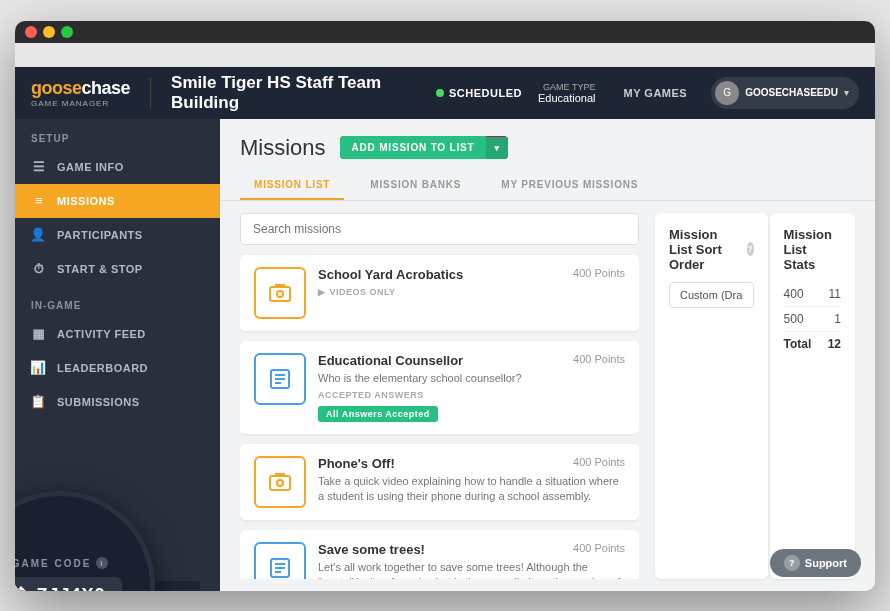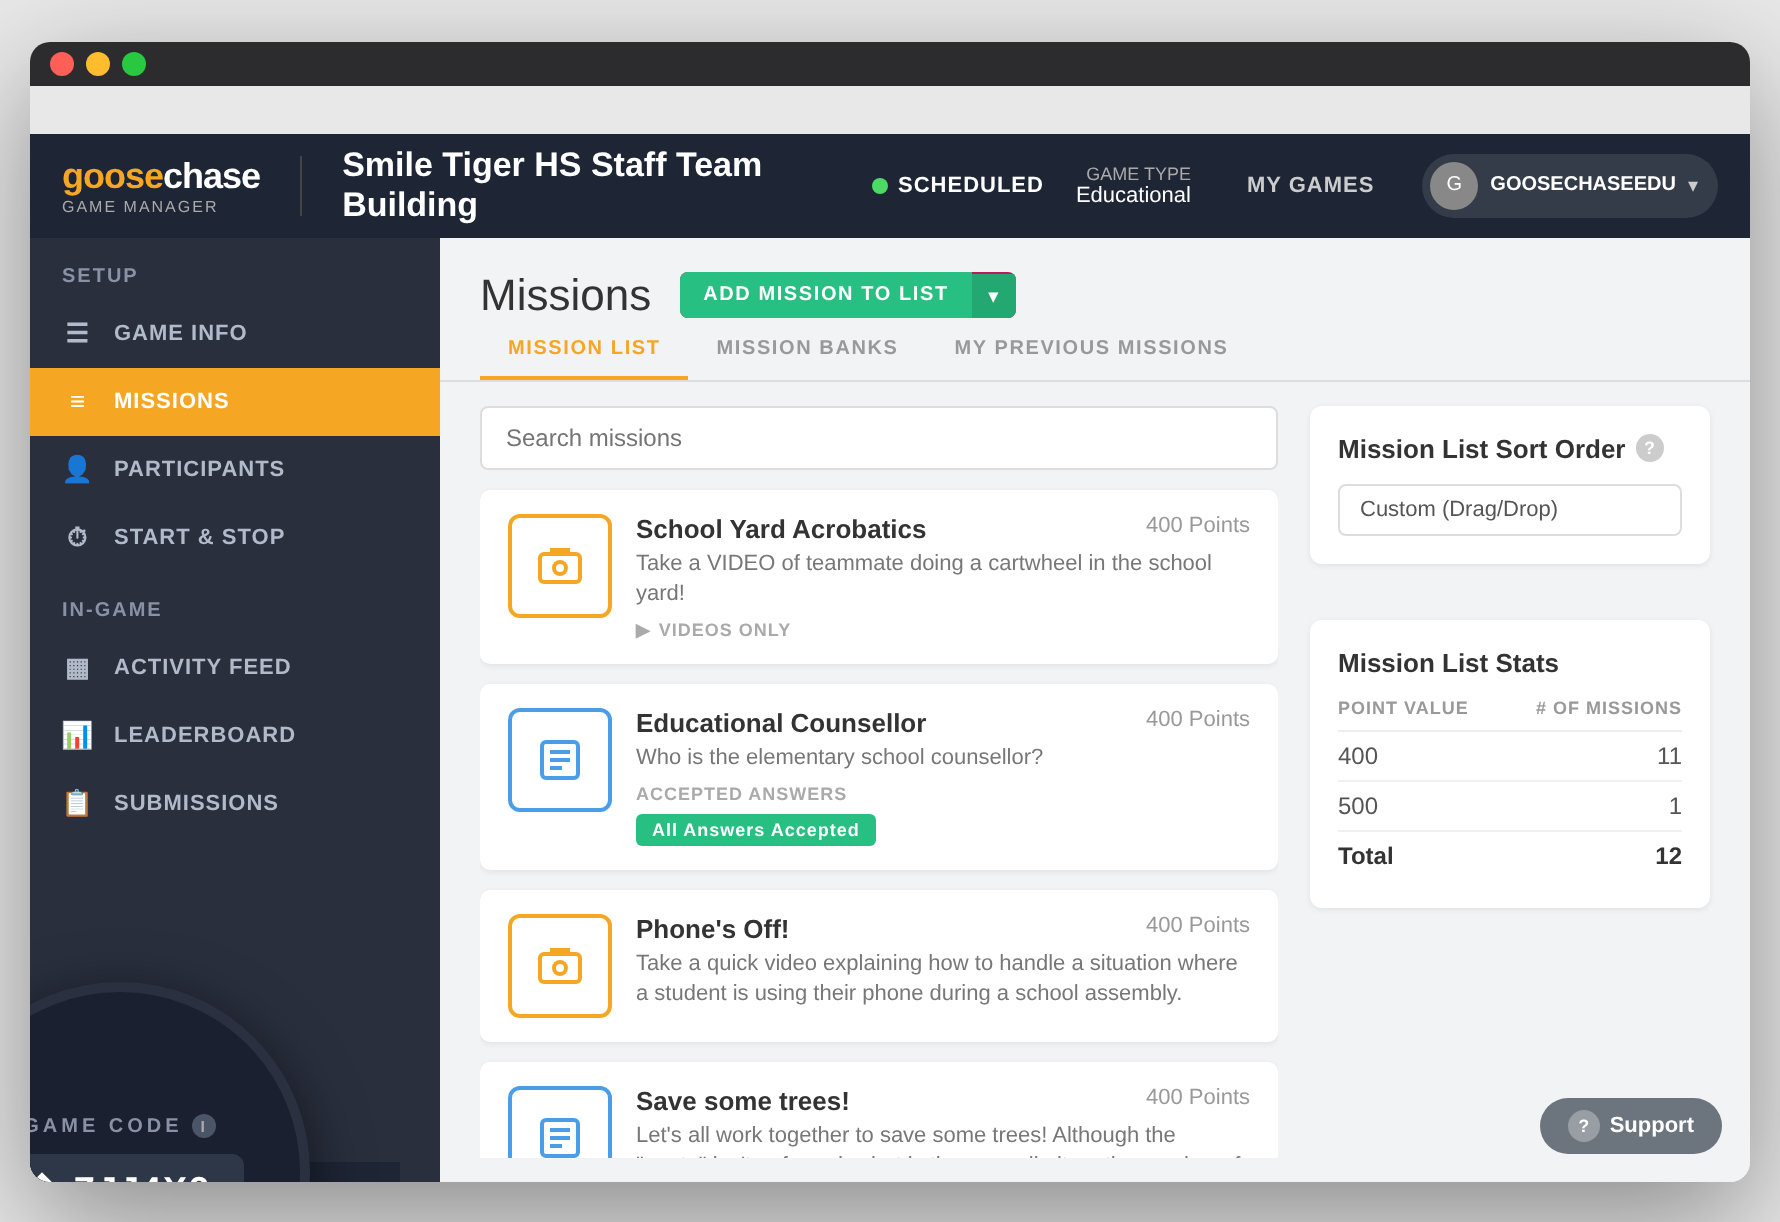--- a/index.html
+++ b/index.html
@@ -246,23 +246,24 @@
     }
     .add-mission-arrow {
       padding: 6px 8px;
       background: #22a870;
       font-size: 9px;
     }
 
     
     .tabs {
       display: flex;
-      gap: 0;
+      gap: 12px;
       padding: 0 20px;
       border-bottom: 1px solid #ddd;
+      margin-top: 10px;
     }
     .tab {
       padding: 8px 14px;
       font-size: 10px;
       font-weight: 700;
       letter-spacing: 0.8px;
       color: #999;
       cursor: pointer;
       border-bottom: 2px solid transparent;
       text-transform: uppercase;
@@ -372,22 +373,22 @@
       letter-spacing: 0.5px;
       text-transform: uppercase;
       margin-top: 4px;
     }
 
     
     .right-panel {
       width: 200px;
       flex-shrink: 0;
       display: flex;
-      flex-direction: column;
-      gap: 28px;
+      flex-direction: row;
+      gap: 2px;
     }
 
     .panel-card {
       background: white;
       border-radius: 6px;
       padding: 14px;
       box-shadow: 0 1px 3px rgba(0,0,0,0.07);
     }
     .panel-card-title {
       font-size: 13px;
@@ -645,21 +646,20 @@
                   <rect x="2" y="6" width="20" height="14" rx="2"></rect>
                     <circle cx="12" cy="13" r="3"></circle>
                     <path d="M8 6V4h8v2"></path>
                 </svg>
               </div>
               <div class="mission-info">
                 <div class="mission-title-row">
                   <span class="mission-name">School Yard Acrobatics</span>
                   <span class="mission-points">400 Points</span>
                 </div>
-                <div class="mission-desc">Take a VIDEO of teammate doing a cartwheel in the school yard!</div>
                 <div class="mission-tag">
                   <span>▶</span>
                   <span>VIDEOS ONLY</span>
                 </div>
               </div>
             </div>
 
             <div class="mission-card">
               <div class="mission-thumb blue">
                 <svg width="24" height="24" viewBox="0 0 24 24" fill="none" stroke="currentColor" stroke-width="2">
@@ -727,24 +727,20 @@
               <select class="sort-select">
                 <option>Custom (Drag/Drop)</option>
                 <option>By Points</option>
                 <option>Alphabetical</option>
               </select>
             </div>
 
             <div class="panel-card">
               <div class="panel-card-title">Mission List Stats</div>
               <div class="stats-table">
-                <div class="stats-header">
-                  <span>Point Value</span>
-                  <span># of Missions</span>
-                </div>
                 <div class="stats-row">
                   <span>400</span>
                   <span>11</span>
                 </div>
                 <div class="stats-row">
                   <span>500</span>
                   <span>1</span>
                 </div>
                 <div class="stats-row total">
                   <span>Total</span>

